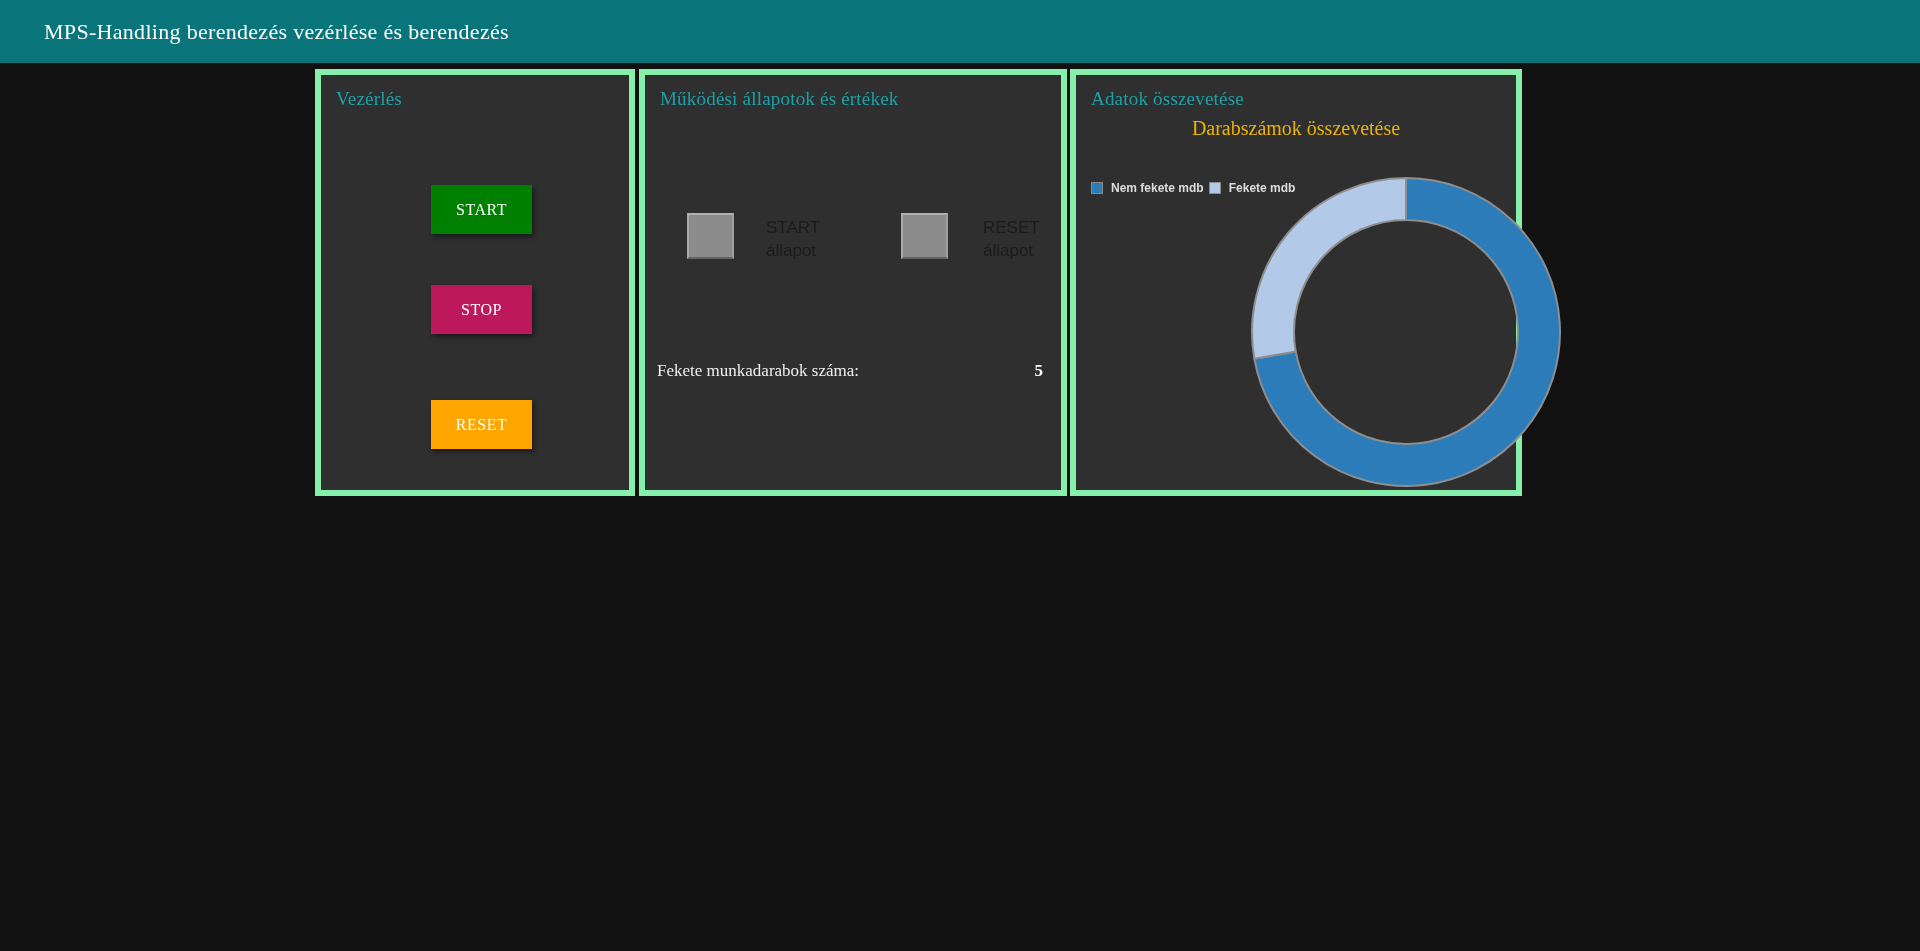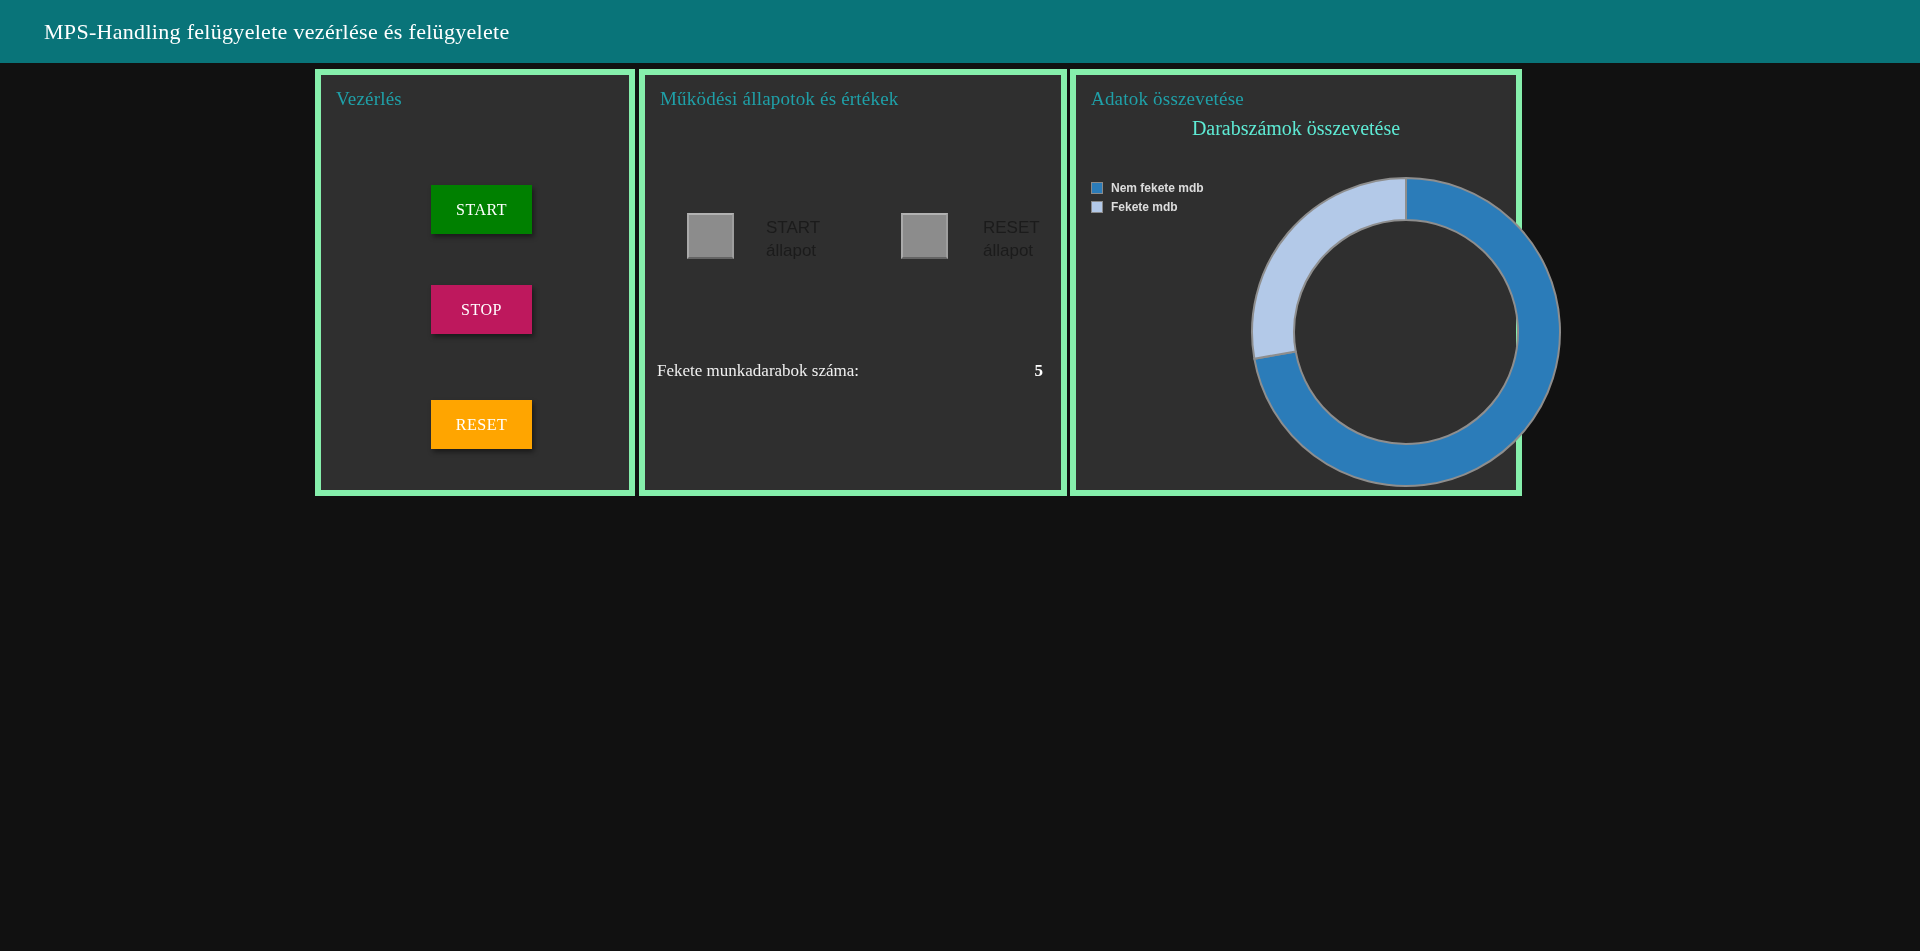--- a/index.html
+++ b/index.html
@@ -40,34 +40,34 @@
   .counter-row { position:absolute; left:12px; right:18px; display:flex;
                  justify-content:space-between; align-items:baseline;
                  color:#f0f0f0; font-size:17px; }
   .counter-row.row1 { top:286px;text-align:center; }
   .counter-row.row2 { top:341px; }
   .counter-value { font-weight:bold; color:#ffffff; }
 
   
   .panel-comparison { left:1070px; width:452px; }
   .chart-title { position:absolute; left:0; right:0; top:42px; text-align:center;
-                 color:#5eead4; font-size:20px; }
+                 color:#eab308; font-size:20px; }
   .chart-legend { position:absolute; left:15px; top:106px; display:flex;
-                  flex-direction:column; gap:5px; }
+                  flex-direction:row; gap:5px; }
   .legend-row { display:flex; align-items:center; gap:8px; cursor:pointer; }
   .legend-swatch { width:12px; height:12px; border:1px solid #8a8a8a; display:inline-block; }
   .legend-label { color:#dddddd; font-family:"Liberation Sans", sans-serif;
                   font-size:12px; font-weight:bold; }
   .donut-svg { position:absolute; left:170px; top:97px; width:320px; height:320px; }
 </style>
 </head>
 <body>
 
 <div class="header">
-  <div class="header-title">MPS-Handling felügyelete vezérlése és felügyelete</div>
+  <div class="header-title">MPS-Handling berendezés vezérlése és berendezés</div>
 </div>
 
 <div class="panel panel-control">
   <div class="panel-title">Vezérlés</div>
   <button class="ctl-button btn-start">START</button>
   <button class="ctl-button btn-stop">STOP</button>
   <button class="ctl-button btn-reset">RESET</button>
 </div>
 
 <div class="panel panel-status">

